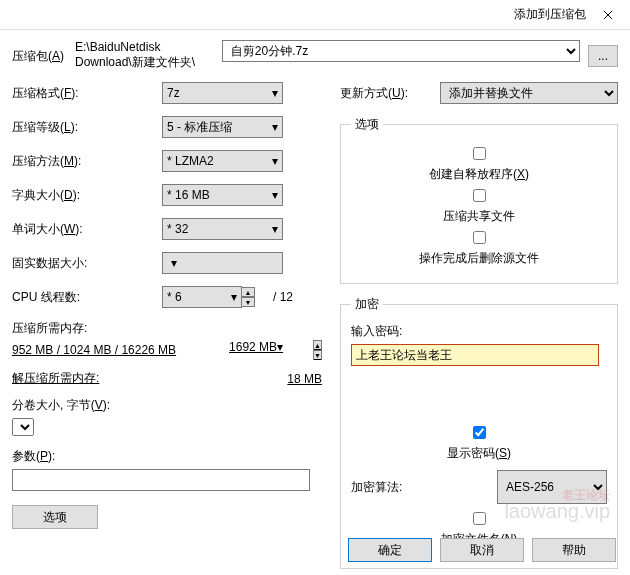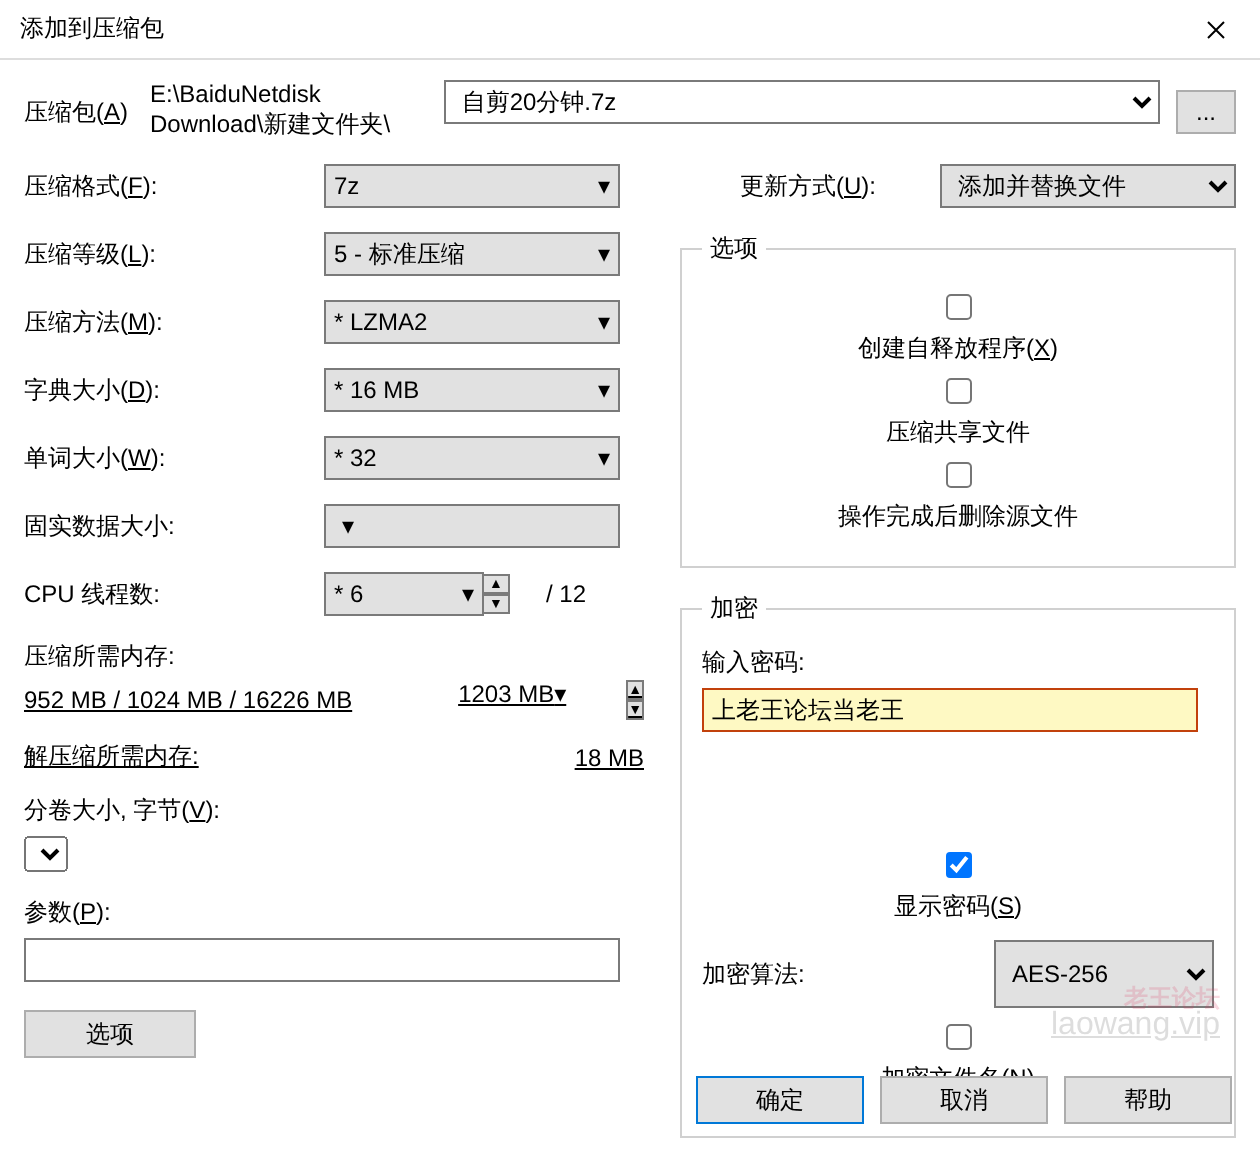--- a/index.html
+++ b/index.html
@@ -1,59 +1,59 @@
 <!DOCTYPE html>
 <html><head>
 <meta charset="utf-8">
 <style>
 * { box-sizing: border-box; font-family: "Microsoft YaHei", "Segoe UI", Tahoma, sans-serif; font-size: 12px; }
 body { margin: 0; background: #fff; width: 630px; height: 575px; overflow: hidden; }
-.titlebar { height: 30px; display: flex; align-items: center; justify-content: space-between; padding: 0 0 0 10px; border-bottom: 1px solid #ddd; }
+.titlebar { height: 30px; display: flex; align-items: center; justify-content: flex-end; padding: 0 0 0 10px; border-bottom: 1px solid #ddd; }
 .titlebar .title { color: #000; }
 .titlebar .close { width: 44px; height: 30px; display: flex; align-items: center; justify-content: center; font-size: 14px; }
 .content { padding: 10px 12px 8px 12px; }
 .row-archive { display: flex; align-items: center; gap: 8px; margin-bottom: 8px; }
 .row-archive .lbl { width: 55px; }
 .row-archive .path-col { flex: 1; display: flex; flex-direction: row; }
 .row-archive .path-col .p { color: #000; margin-bottom: 1px; }
 .row-archive select { width: 100%; height: 22px; border: 1px solid #7a7a7a; background: #fff; padding: 0 4px; }
 .browse { width: 30px; height: 22px; border: 1px solid #adadad; background: #e1e1e1; display: flex; align-items: center; justify-content: center; }
 .cols { display: flex; gap: 18px; margin-top: 10px; }
 .coll { width: 310px; }
 .colr { flex: 1; }
 .frow { display: flex; align-items: center; margin-bottom: 12px; }
 .frow .flbl { width: 150px; color: #000; }
-.frow .fctl { width: 148px; height: 22px; border: 1px solid #7a7a7a; background: #e1e1e1; padding: 2px 4px; display:flex; align-items:center; justify-content:space-between;}
+.frow .fctl { width: 121px; height: 22px; border: 1px solid #7a7a7a; background: #e1e1e1; padding: 2px 4px; display:flex; align-items:center; justify-content:space-between;}
 .frow .fctl-txt { flex:1; text-align:left; }
 .frow .caret { margin-left: 4px; }
 .frow .spin { width:14px; display:flex; flex-direction:column; margin-left:-1px; }
 .spin .sb { height:10px; border:1px solid #7a7a7a; background:#e1e1e1; display:flex; align-items:center; justify-content:center; font-size:7px;}
 .cpu-extra { margin-left: 6px; width: 32px; text-align: right; }
 .memhead { margin-bottom: 3px; color: #000; }
 .memrow { display:flex; justify-content:space-between; align-items:center; margin-bottom: 10px; text-decoration: underline; }
 .memval { color:#000; }
 .splitlbl { margin-bottom:4px; color:#000; }
 .paramlbl { margin: 12px 0 4px 0; color:#000; }
 .param-in { width: 298px; height: 22px; border:1px solid #7a7a7a; background:#fff; padding: 2px 4px; }
 .opt-btn { margin-top: 14px; width: 86px; height: 24px; border:1px solid #adadad; background:#e1e1e1; }
-.rrow { display:flex; align-items:center; margin-bottom: 12px; margin-left: 30px; }
+.rrow { display:flex; align-items:center; margin-bottom: 12px; }
 .rrow .rlbl { width: 100px; color:#000; }
 .rrow select { flex:1; height:22px; border:1px solid #7a7a7a; background:#e1e1e1; padding:0 4px; }
 fieldset { border:1px solid #d0d0d0; margin:0 0 12px 0; padding: 8px 10px 10px 10px; }
 fieldset legend { padding: 0 4px; color:#000; }
 .cbrow { display:flex; align-items:center; margin: 6px 0; gap:6px;flex-direction:column; }
 .cbrow input[type=checkbox] { width:13px; height:13px; margin:0; }
 .enc-inlbl { margin: 2px 0 4px 0; color:#000; }
 .enc-in { width: 248px; height: 22px; border:1px solid #c2410c; background:#fef9c3; padding: 2px 4px; color:#000;font-family:Liberation Serif, serif; }
 .enc-gap { height: 54px; }
 .enc-algrow { display:flex; align-items:center; gap: 8px; margin: 8px 0;}
 .enc-algrow .alglbl { width:68px; }
 .enc-algrow select { width: 110px; margin-left:auto; height:34px; border:1px solid #7a7a7a; background:#e1e1e1; padding:0 4px; }
 .watermark { position:absolute; right:20px; bottom:54px; font-size:28px; font-weight:bold; color:rgba(220,60,100,0.2); text-align:right; line-height:1.0;}
-.watermark .wm2 { font-size:16px; color:rgba(120,120,120,0.25); font-weight:normal;text-decoration:underline;}
+.watermark .wm2 { font-size:20px; color:rgba(120,120,120,0.25); font-weight:normal;}
 .btnbar { position:absolute; left:0; right:0; bottom:8px; height:34px; display:flex; justify-content:flex-end; align-items:center; gap:8px; padding-right:14px; border-top: none;}
 .btnbar .dlgbtn { width: 84px; height: 24px; border:1px solid #adadad; background:#e1e1e1; }
 .btnbar .dlgbtn.primary { border:1px solid #0078d7; }
 .underline { text-decoration: underline; }
 select { appearance: menulist; }
 </style>
 </head>
 <body>
 
 <div class="titlebar">
@@ -131,21 +131,21 @@
             <div class="sb">▲</div>
             <div class="sb">▼</div>
           </div>
         <div class="cpu-extra">/ 12</div>
       </div>
 
       <div class="memhead">压缩所需内存:</div>
       <div class="memrow">
         <span>952 MB / 1024 MB / 16226 MB</span>
         <div style="display:flex;">
-          <div class="fctl white" style="width:84px"><span class="fctl-txt" style="text-align:right">1203 MB</span><span class="caret">▾</span></div>
+          <div class="fctl white" style="width:84px"><span class="fctl-txt" style="text-align:right">1692 MB</span><span class="caret">▾</span></div>
           <div class="spin">
               <div class="sb">▲</div>
               <div class="sb">▼</div>
             </div>
         </div>
       </div>
       <div class="memrow">
         <span>解压缩所需内存:</span>
         <span class="memval">18 MB</span>
       </div>

